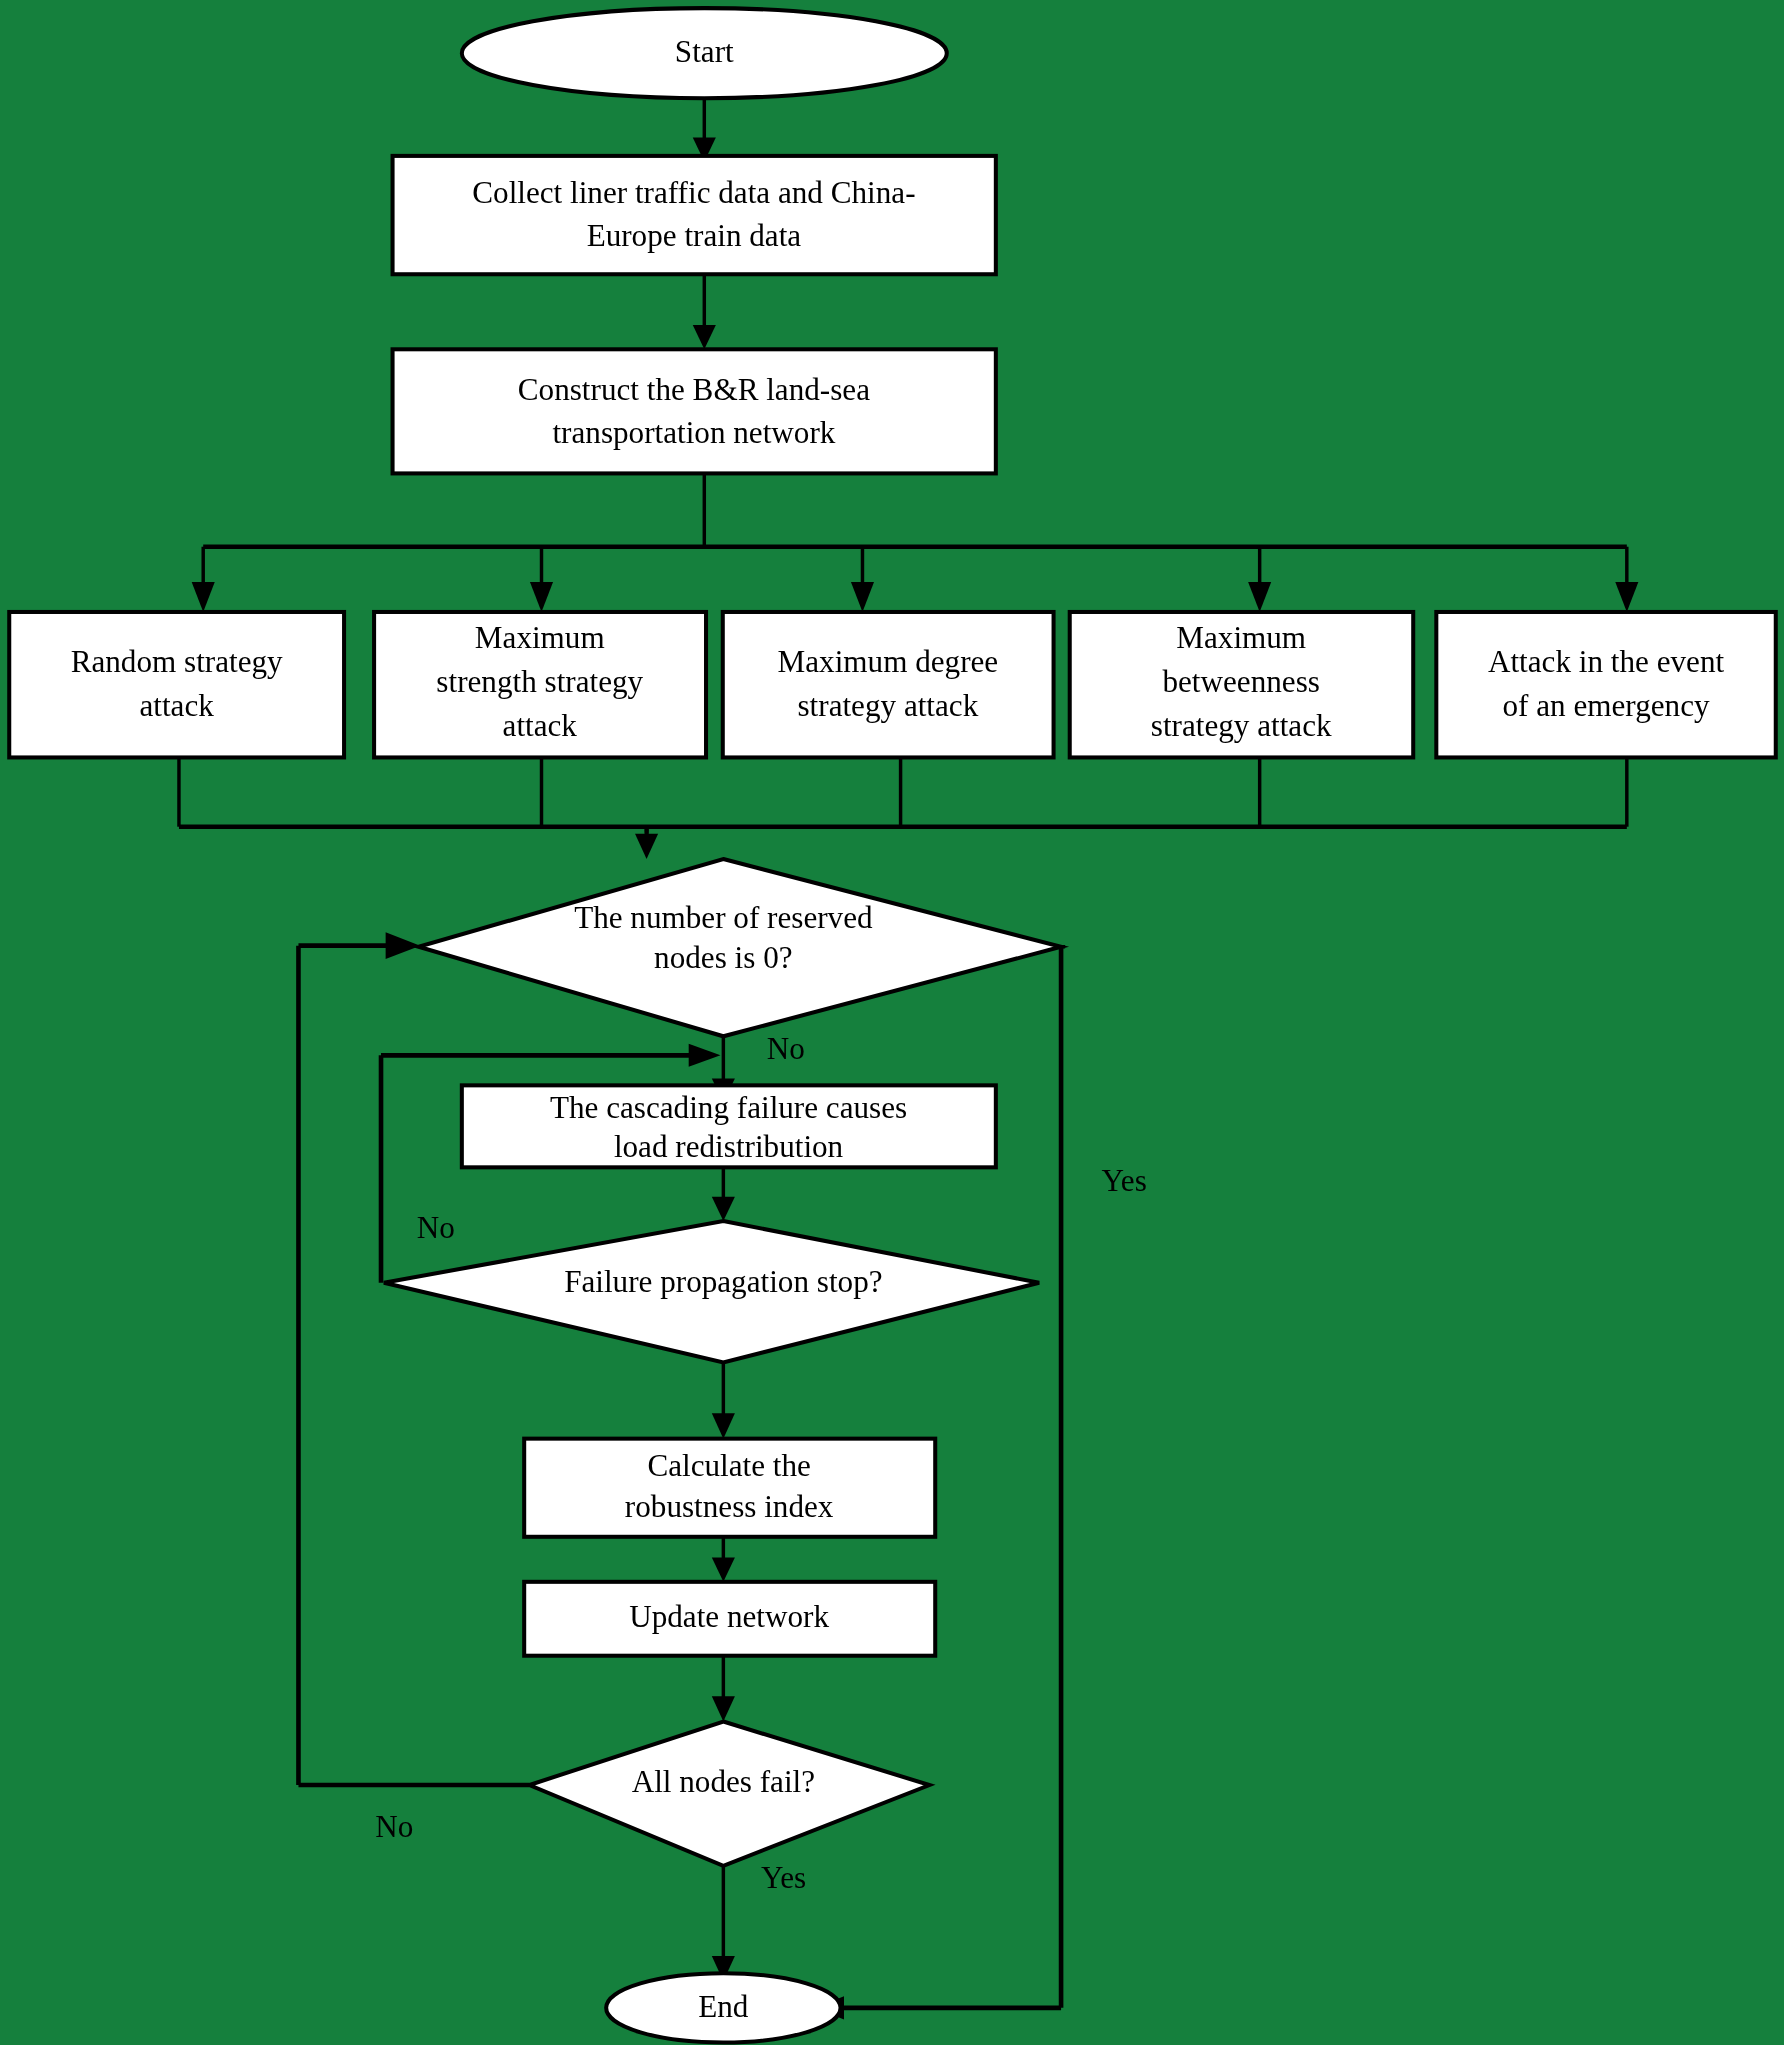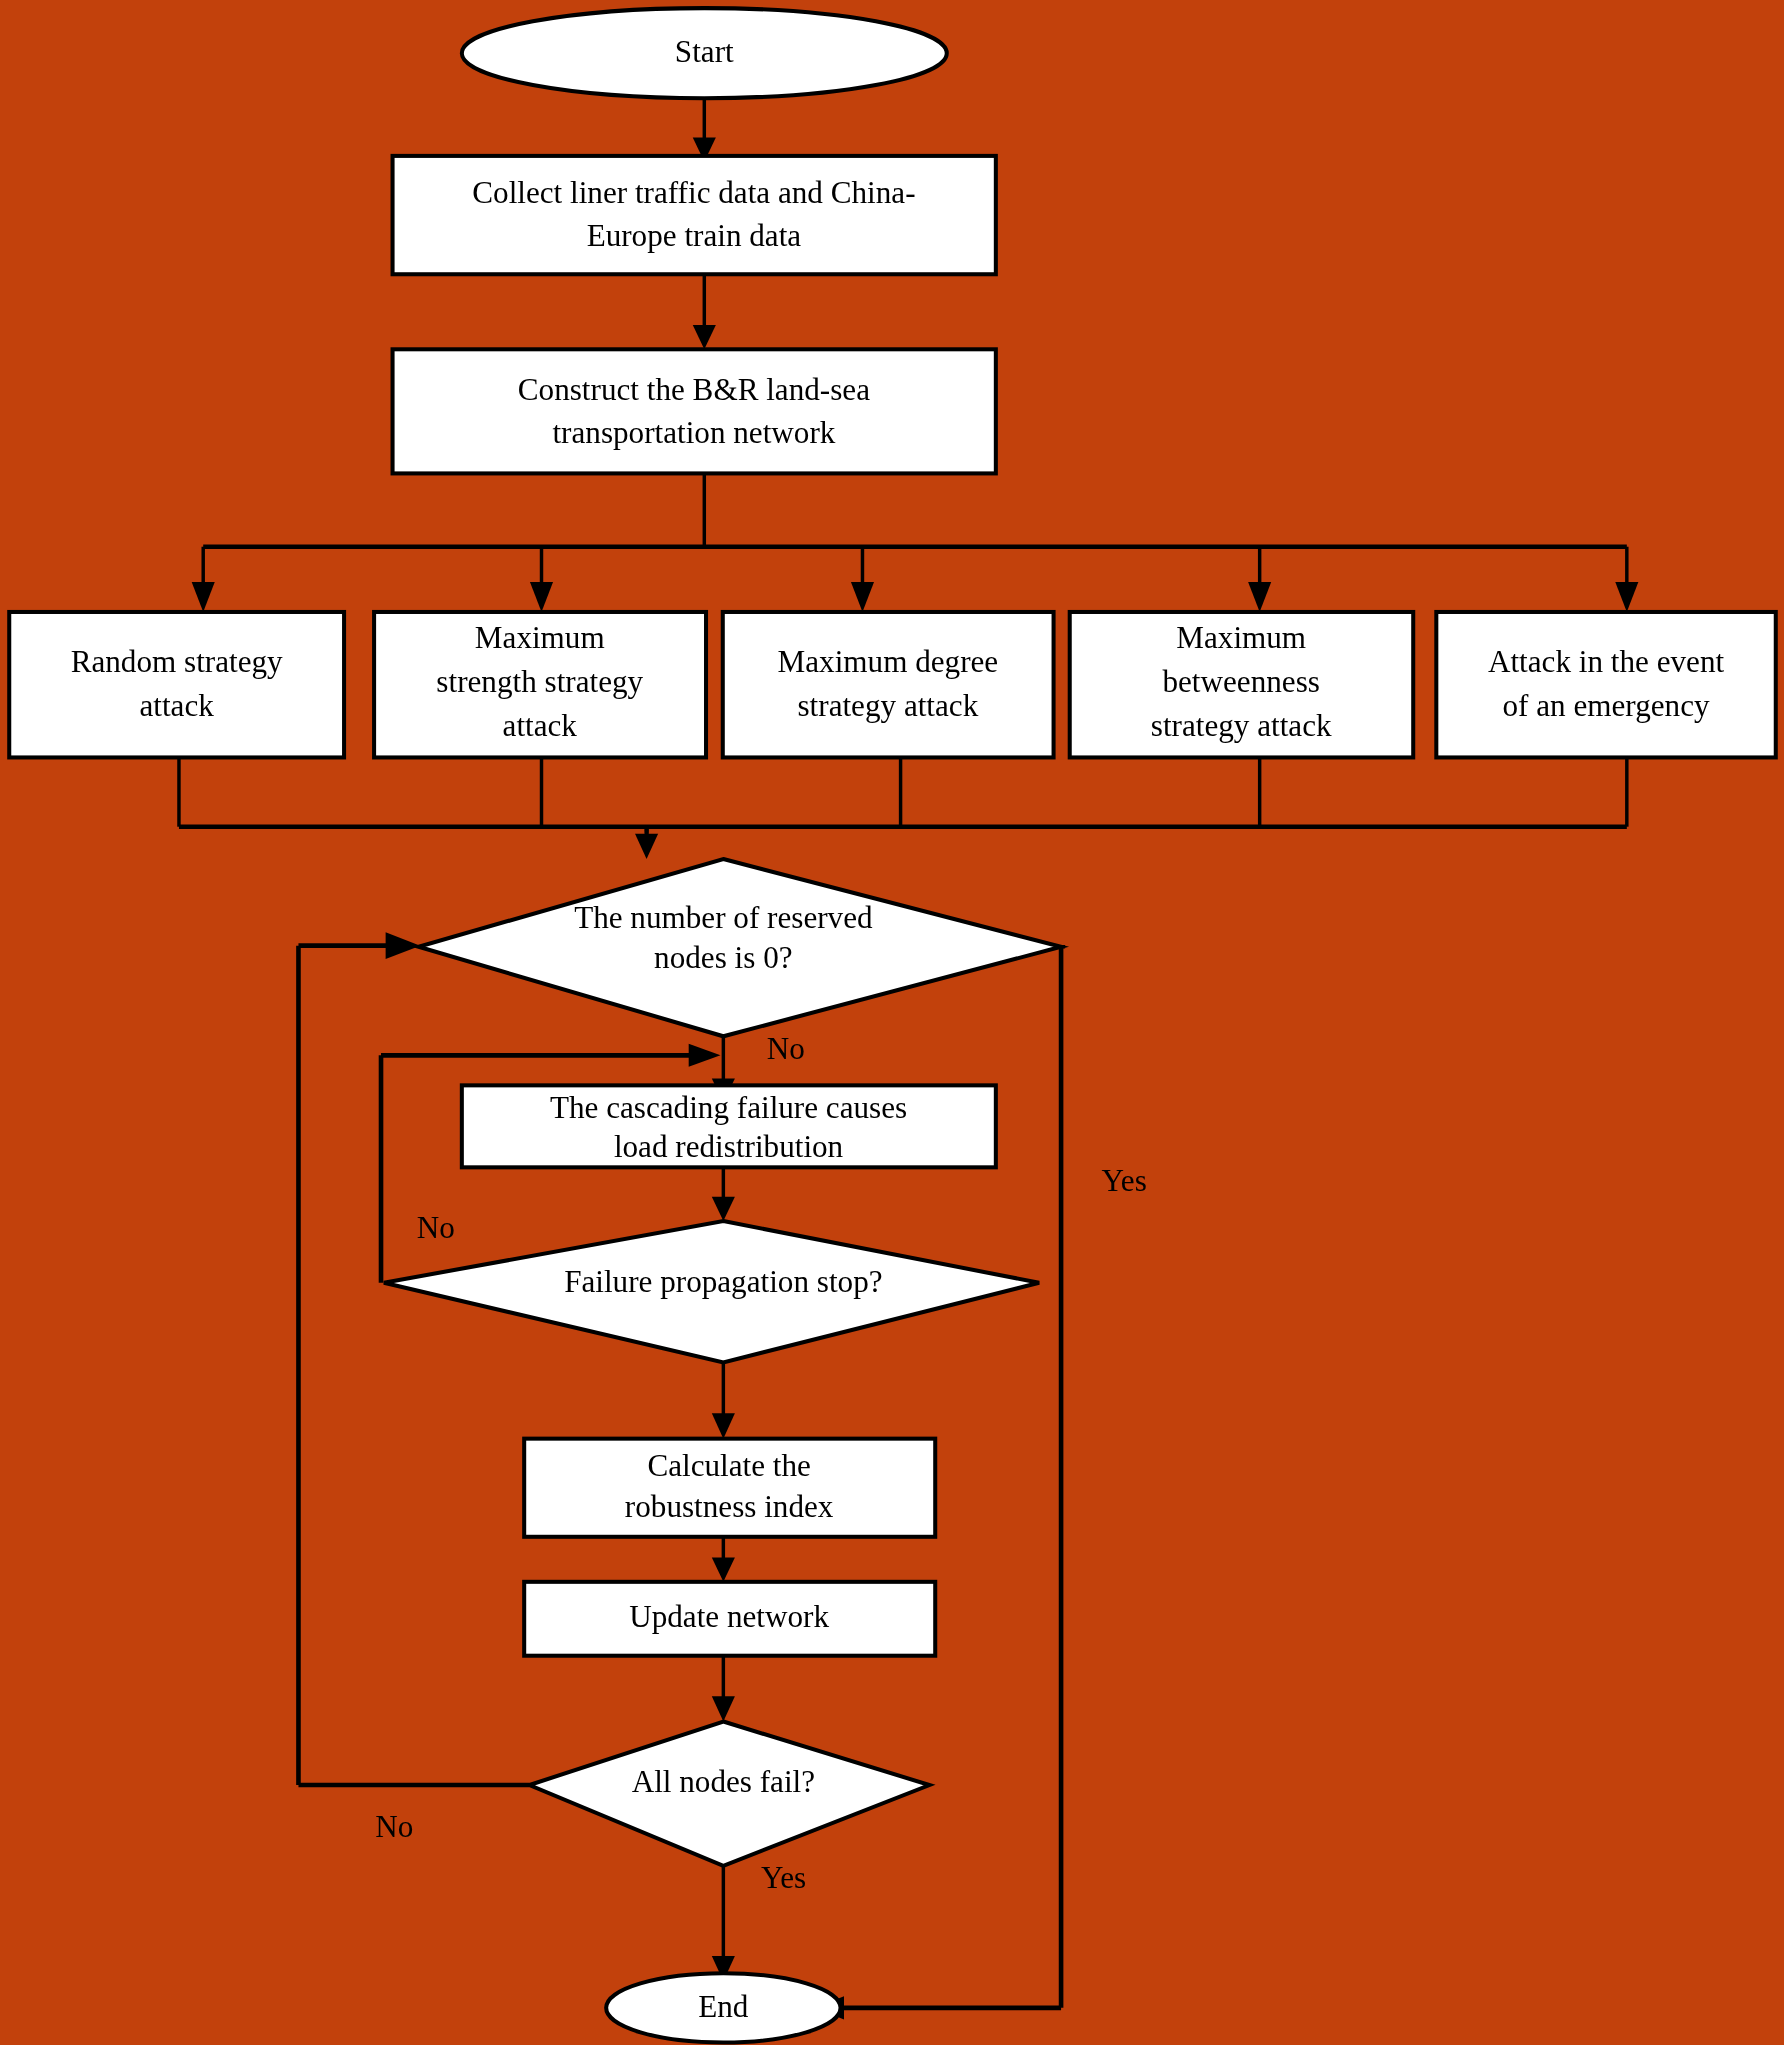--- a/index.html
+++ b/index.html
@@ -4,21 +4,21 @@
 <style>
   html, body {
     margin: 0;
     padding: 0;
     background: #ffffff;
   }
   #chart-root {
     width: 1785px;
     height: 2046px;
     position: relative;
-    background: #c2410c;
+    background: #15803d;
     font-family: "Liberation Serif", "DejaVu Serif", serif;
     text-align: right;
   }
   svg#flow {
     display: block;
     width: 1785px;
     height: 2046px;
   }
   .shape {
     fill: #ffffff;

